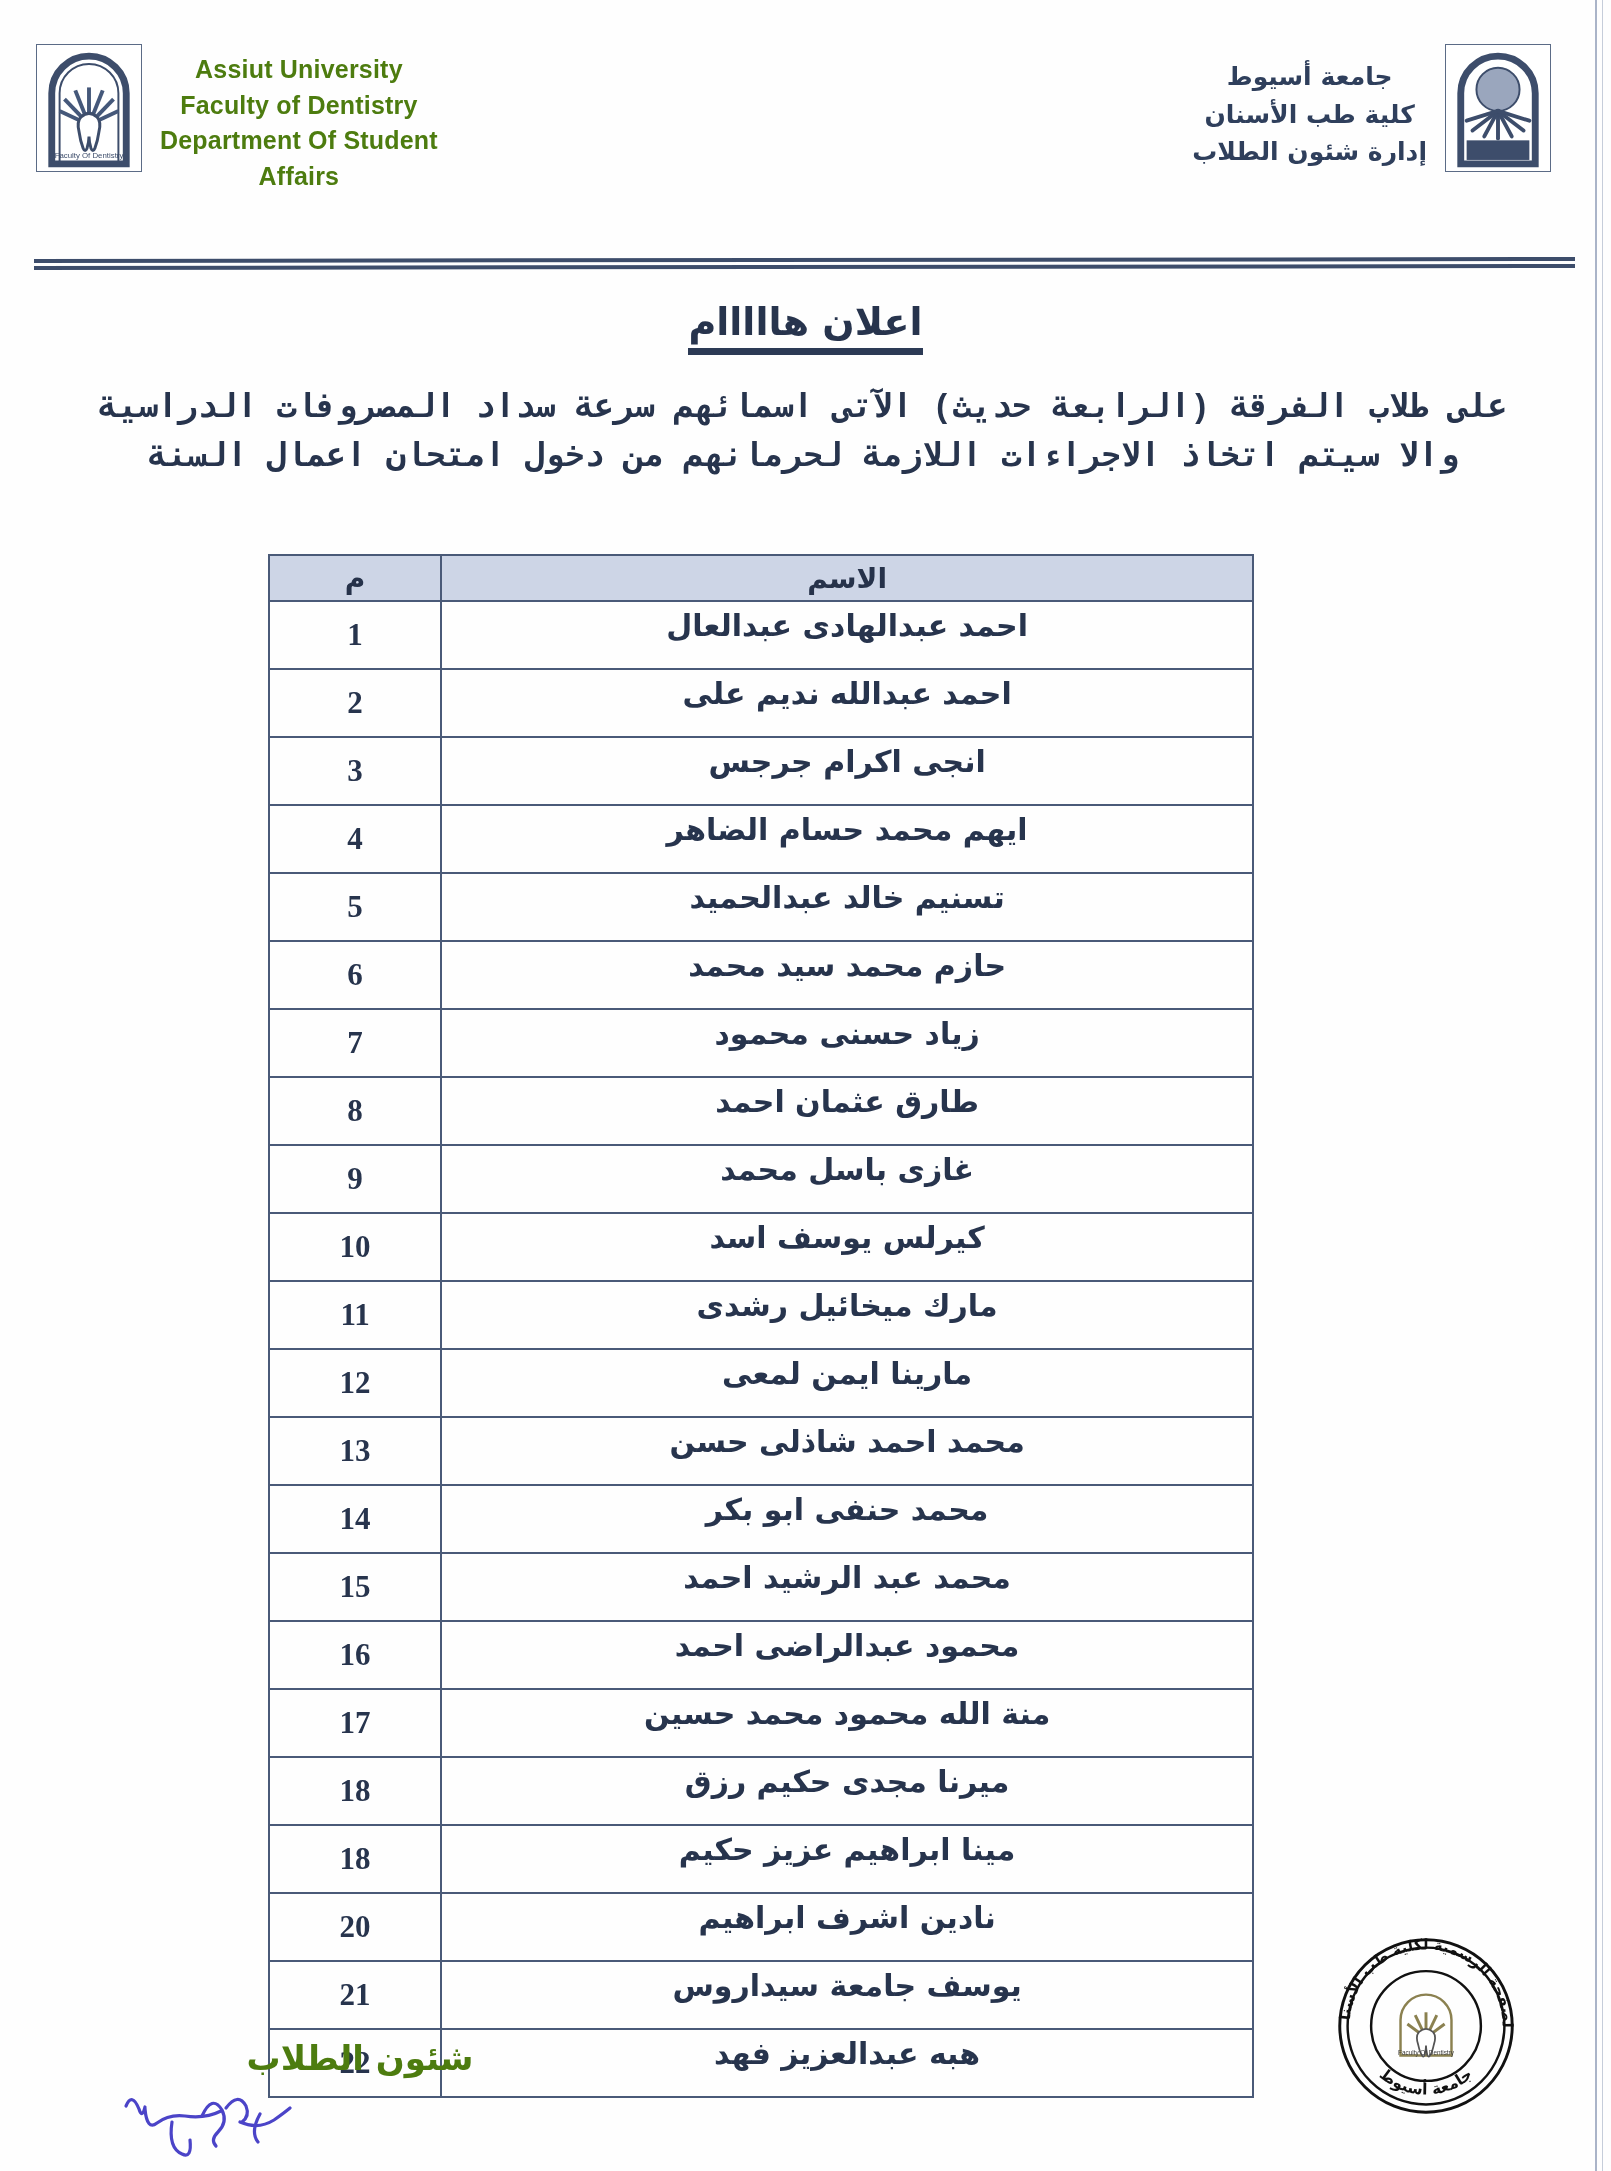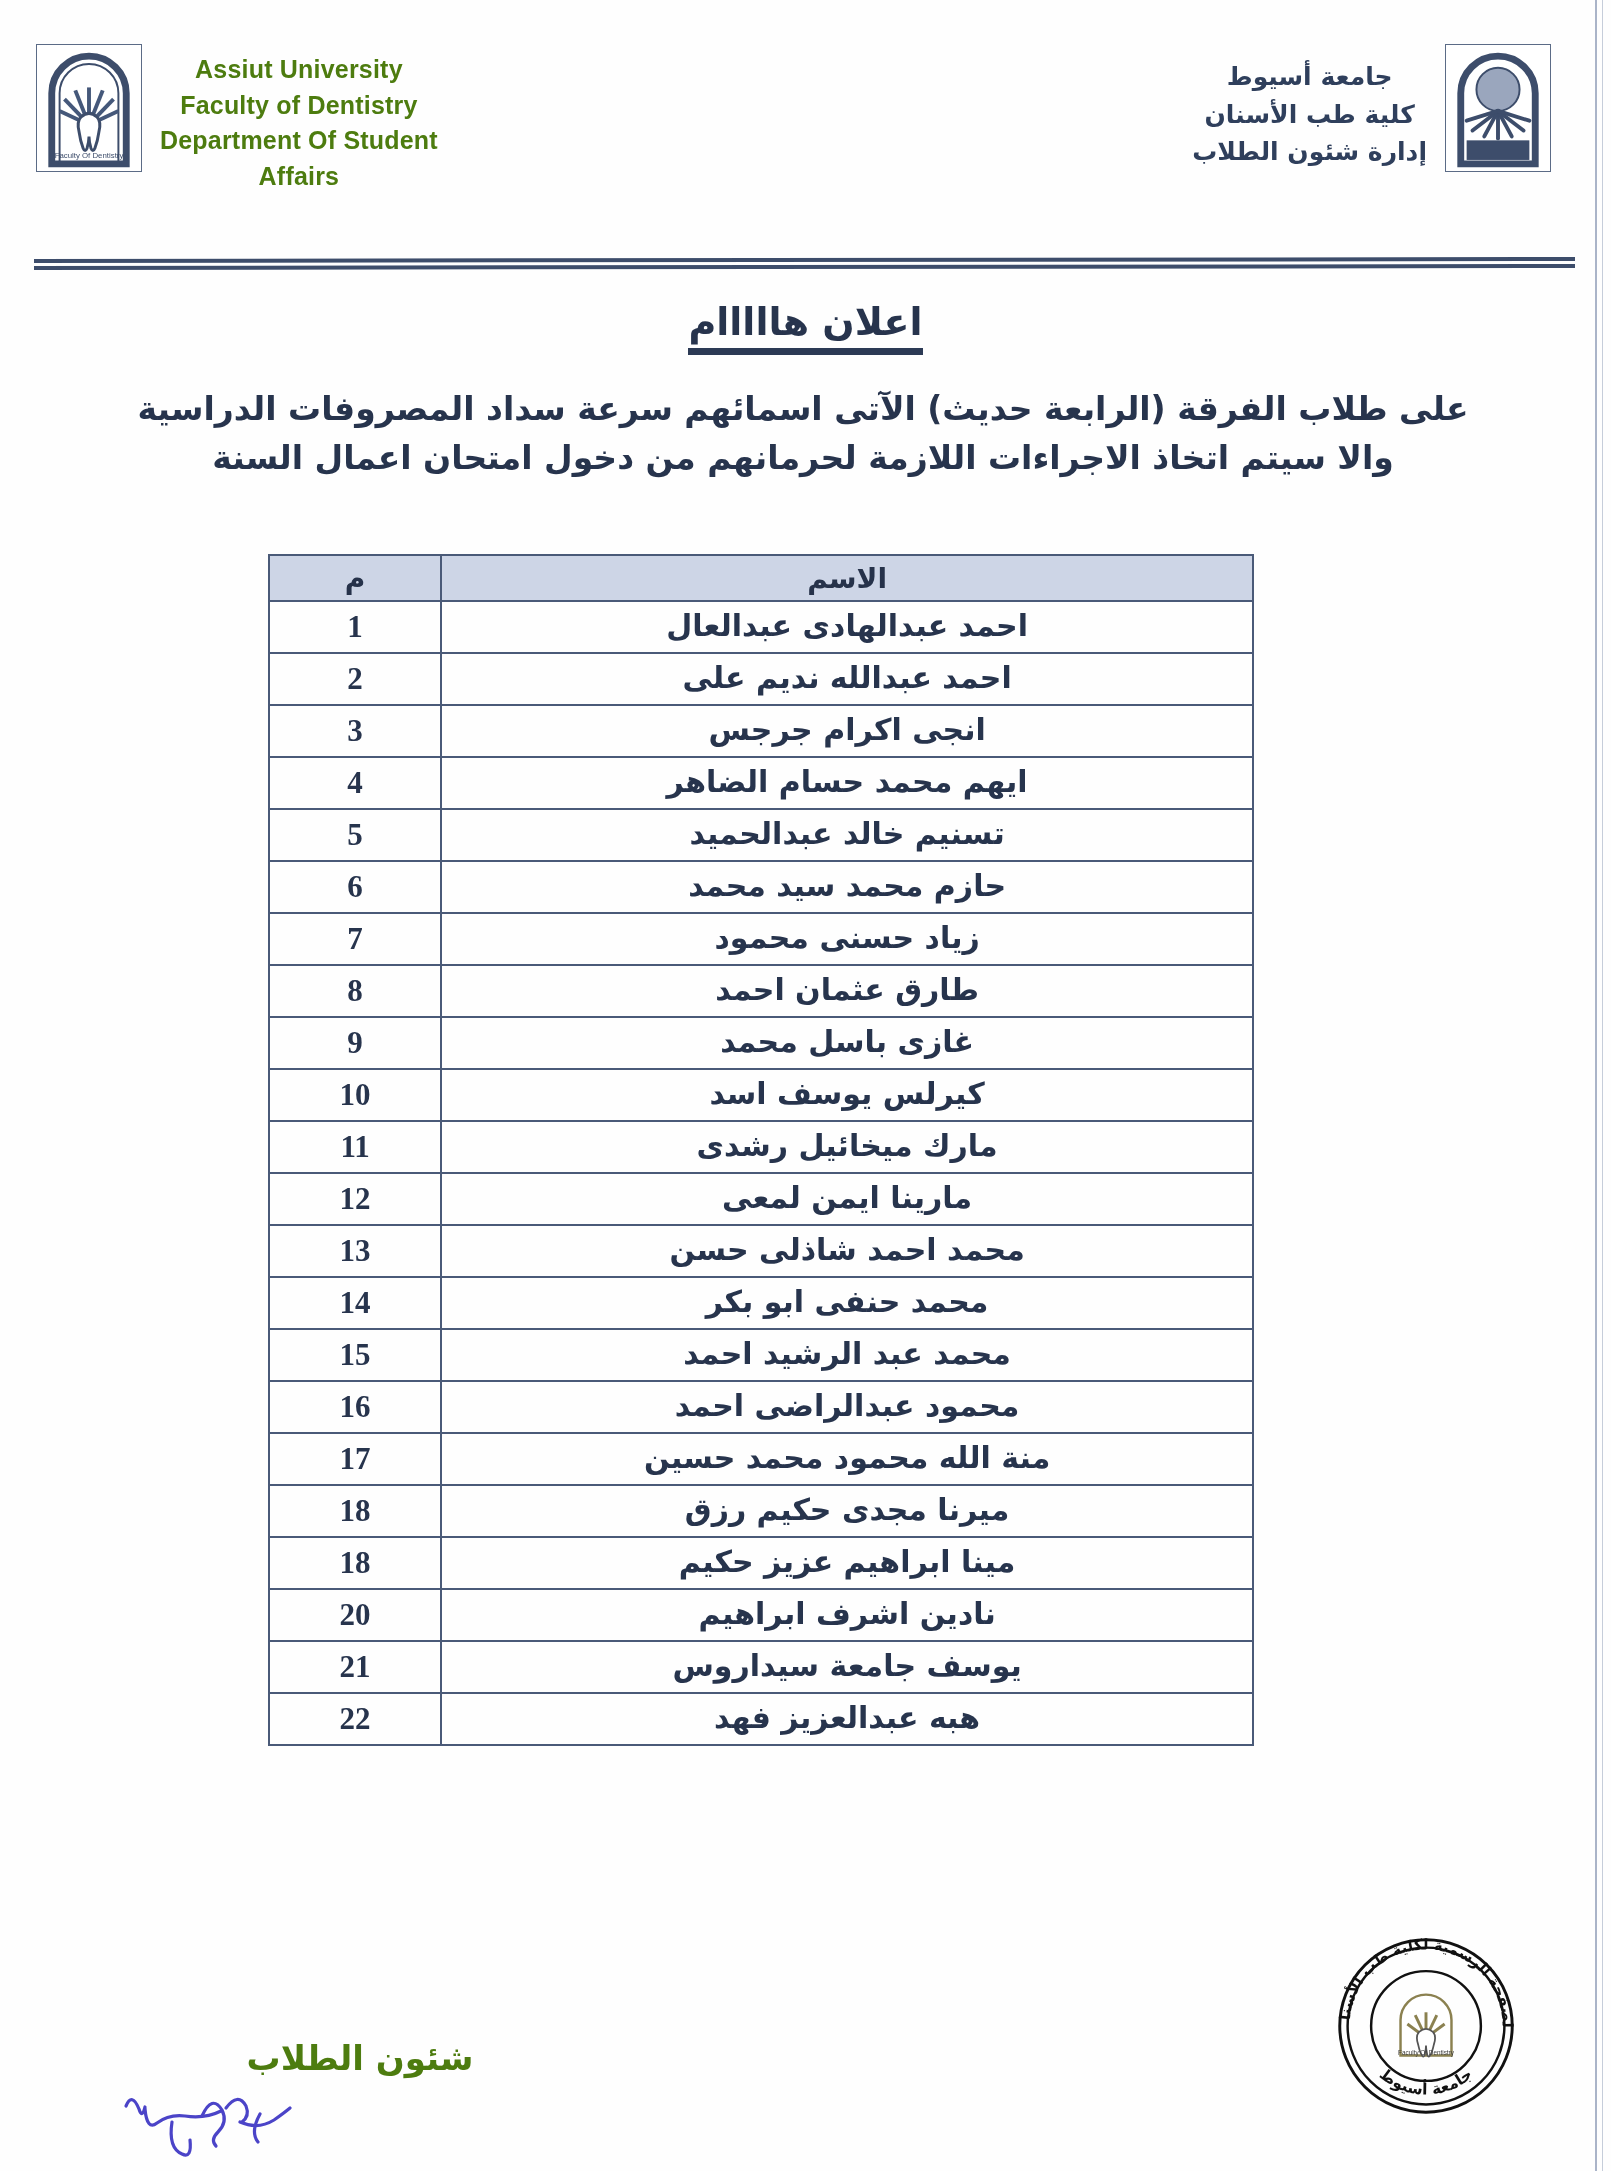--- a/index.html
+++ b/index.html
@@ -139,21 +139,21 @@
     left: 90px;
     right: 95px;
     direction: rtl;
     text-align: center;
     font-family: "DejaVu Sans", sans-serif;
     font-weight: bold;
     font-size: 33px;
     line-height: 1.48;
     color: #27344d;
   }
-  .announcement .ln { display: block; white-space: nowrap; }
+  .announcement .ln { display: block; white-space: nowrap; font-family: Liberation Mono, monospace; }
 
   
   .table-wrap {
     position: absolute;
     top: 554px;
     left: 268px;
     width: 986px;
     direction: rtl;
   }
   table.names {
@@ -173,21 +173,21 @@
     height: 44px;
     font-size: 28px;
     font-weight: bold;
     color: #26324a;
   }
   table.names td.name {
     height: 47px;
     font-size: 30px;
     font-weight: bold;
     color: #27344d;
-    padding-bottom: 3px;
+    padding-bottom: 19px;
   }
   table.names td.num {
     height: 47px;
     font-family: "Liberation Serif", serif;
     font-size: 31px;
     font-weight: bold;
     color: #27344d;
   }
   col.c-name { width: 82.5%; }
   col.c-num  { width: 17.5%; }

